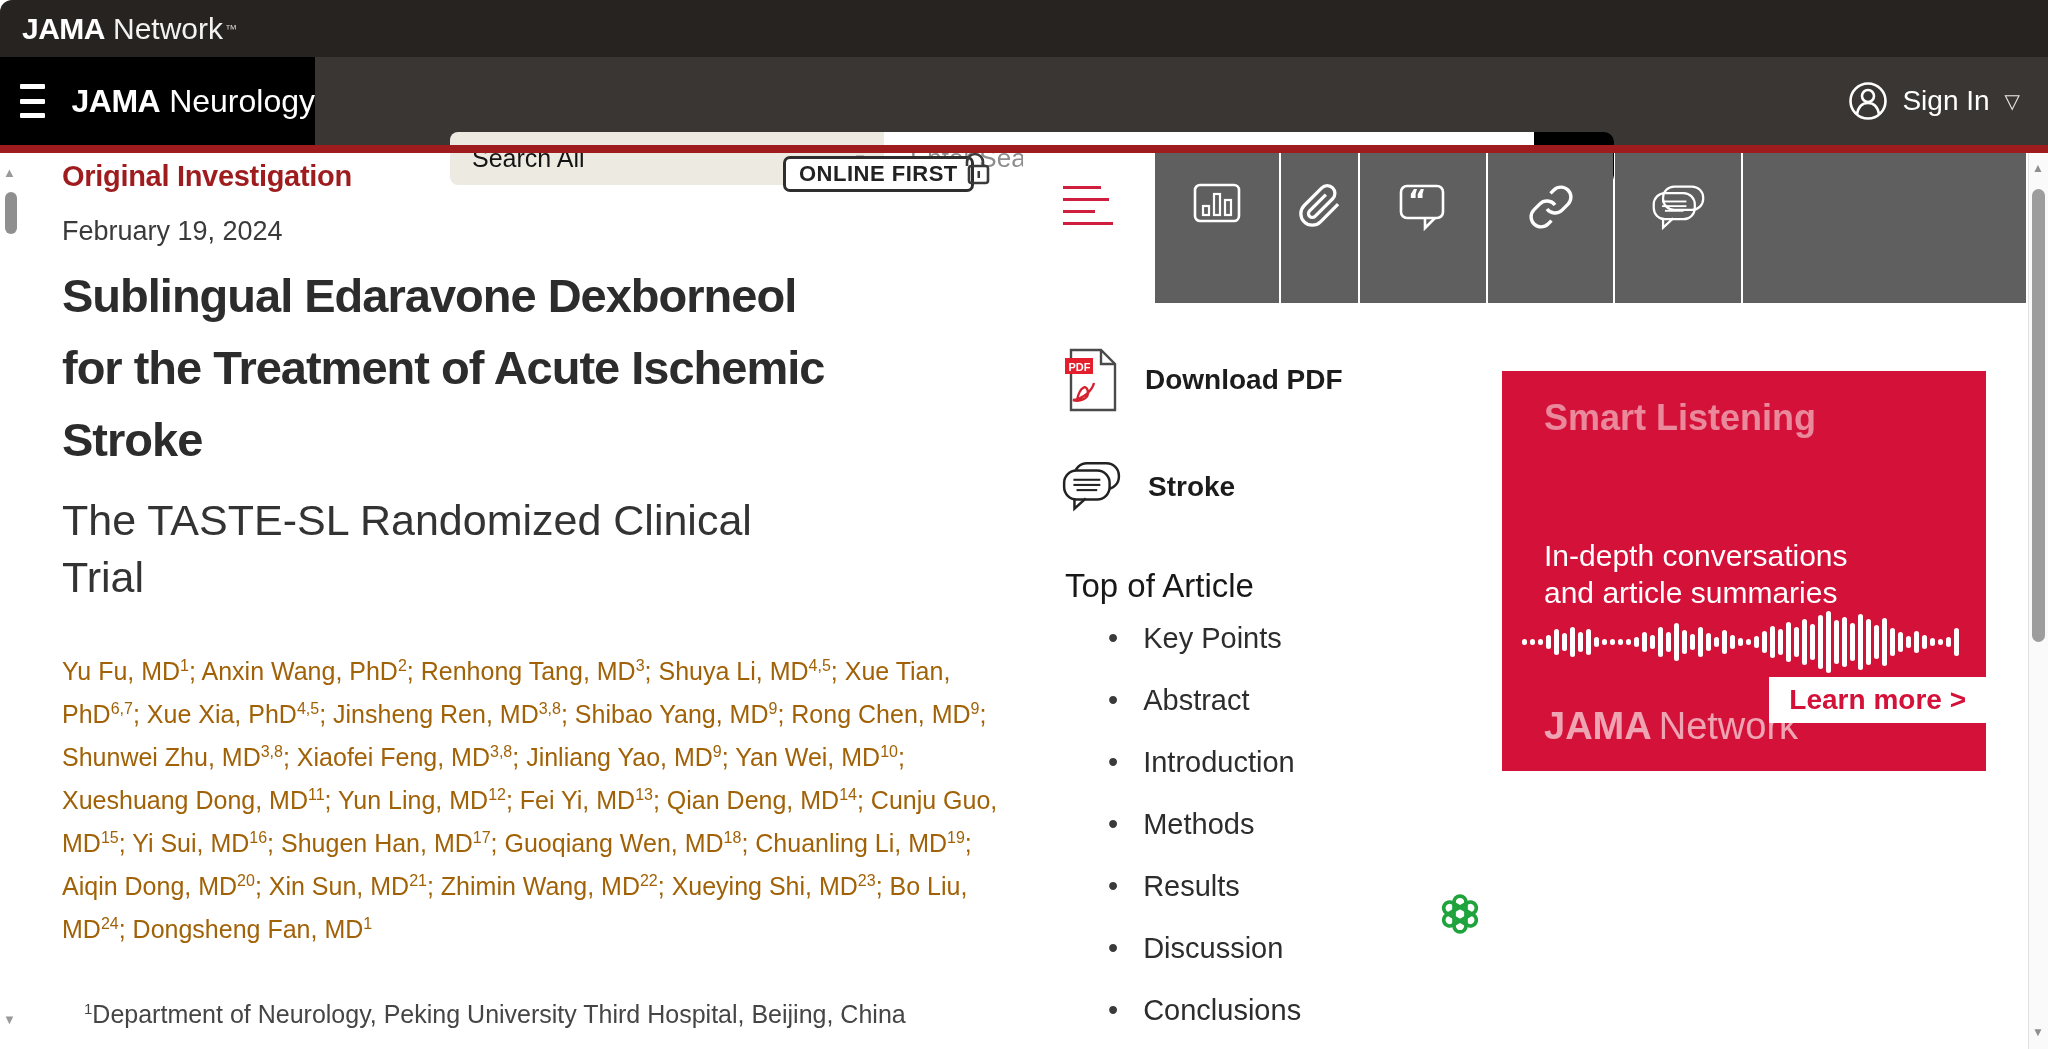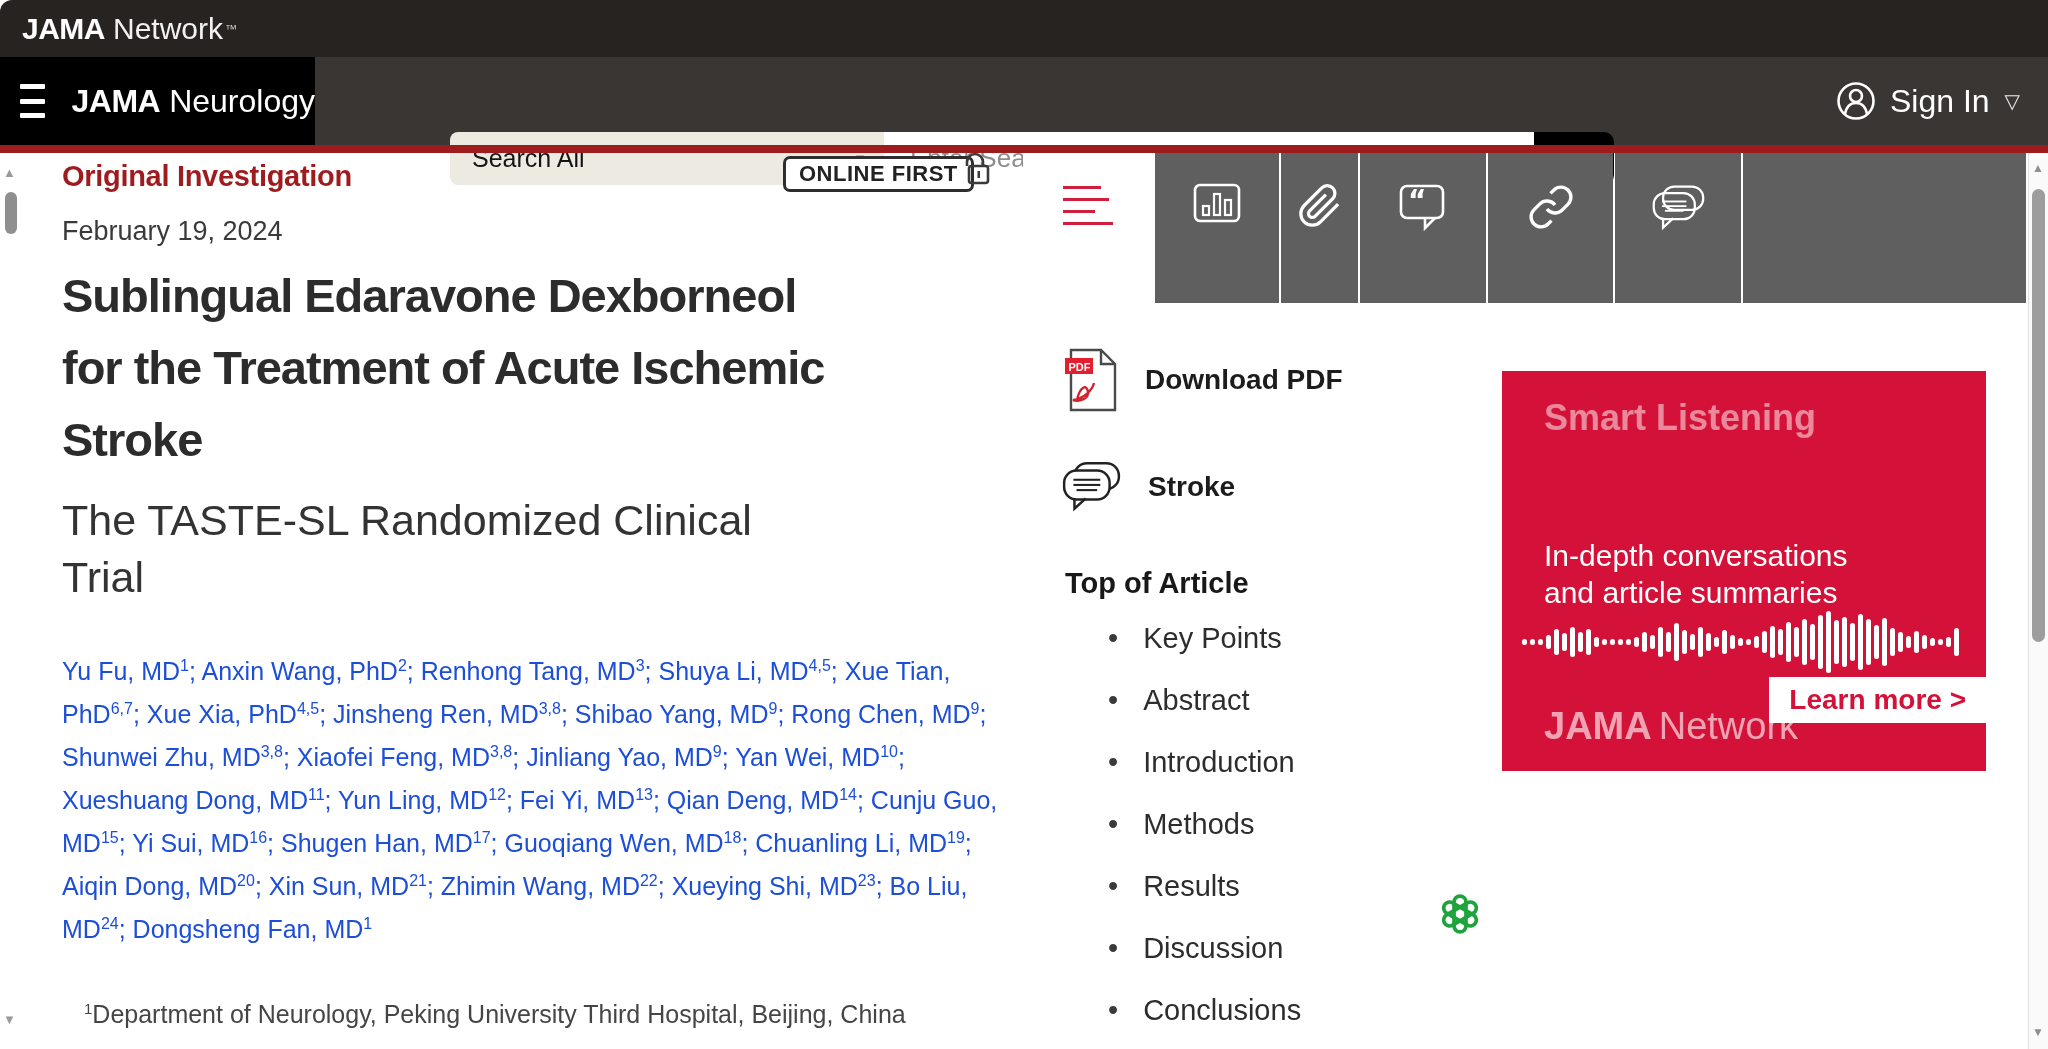--- a/index.html
+++ b/index.html
@@ -22,33 +22,33 @@
   .jname span{font-weight:400;margin-left:9px;}
 
   .searchwrap{position:absolute;left:450px;top:75px;height:53px;display:flex;}
   .sselect{width:434px;background:#edebe1;border-radius:8px 0 0 8px;display:flex;align-items:center;padding:0 22px;box-sizing:border-box;font-size:25px;color:#141414;cursor:pointer;position:relative;}
   .sselect .caret{position:absolute;right:20px;font-size:16px;color:#222;}
   .sinput{width:650px;border:none;outline:none;font-size:26px;padding:0 26px;font-family:"Liberation Sans",sans-serif;color:#333;box-sizing:border-box;}
   .sinput::placeholder{color:#8d8d8d;}
   .sbtn{width:80px;background:#000;border:none;border-radius:0 10px 10px 0;display:flex;align-items:center;justify-content:center;cursor:pointer;}
 
   .signin{position:absolute;right:28px;top:0;height:88px;display:flex;align-items:center;gap:13px;color:#fff;cursor:pointer;}
-  .signin .stext{font-size:32px;}
+  .signin .stext{font-size:28px;}
   .signin .tri{font-size:20px;color:#e8e8e8;margin-left:2px;}
 
   .redrule{position:absolute;left:0;top:145px;width:2048px;height:8px;background:#9e1b1e;}
 
   
   .category{position:absolute;left:62px;top:160px;font-size:29px;font-weight:800;color:#9e1b1e;letter-spacing:-.3px;}
   .badge{position:absolute;left:783px;top:156px;border:3px solid #2e2e2e;border-radius:7px;padding:2px 13px;font-size:22px;font-weight:700;color:#222;letter-spacing:.5px;background:#fff;}
   .lockicon{position:absolute;left:955px;top:150px;}
   .date{position:absolute;left:62px;top:216px;font-size:27px;color:#3a3a3a;}
   .title{position:absolute;left:62px;top:260px;width:980px;font-size:47px;font-weight:800;color:#2c2c2c;letter-spacing:-1px;line-height:72px;}
   .subtitle{position:absolute;left:62px;top:492px;width:980px;font-size:43px;font-weight:400;color:#333;line-height:57px;}
-  .authors{position:absolute;left:62px;top:650px;width:952px;font-size:25px;color:#1d4ed8;line-height:43px;}
+  .authors{position:absolute;left:62px;top:650px;width:952px;font-size:25px;color:#a16207;line-height:43px;}
   .authors sup{font-size:16px;line-height:0;}
   .afflinks{position:absolute;left:62px;top:948px;display:flex;align-items:center;font-size:26px;}
   .afflinks .rl{color:#d91a32;cursor:pointer;}
   .afflinks .chev{margin-right:9px;display:flex;align-items:center;}
   .afflinks .pipe{color:#999;padding:0 16px;font-size:24px;}
   .footnote{position:absolute;left:84px;top:1000px;font-size:25px;color:#454545;}
   .footnote sup{font-size:15px;line-height:0;}
 
   
   .lscroll-up{position:absolute;left:3px;top:165px;color:#9a9a9a;font-size:13px;cursor:pointer;}
@@ -58,21 +58,21 @@
   
   .tab{position:absolute;top:153px;height:150px;background:#605f5f;cursor:pointer;}
   .tab svg{position:absolute;left:50%;top:30px;transform:translateX(-50%);}
   .tab-contents{position:absolute;left:1023px;top:153px;width:130px;height:150px;background:#fff;cursor:pointer;}
   .redlines{position:absolute;left:40px;top:33px;width:50px;}
   .redlines div{height:3px;background:#cf1f3c;margin-bottom:9px;}
 
   
   .action{position:absolute;display:flex;align-items:center;gap:26px;cursor:pointer;}
   .action .albl{font-size:28px;font-weight:800;color:#1c1c1c;}
-  .tochead{position:absolute;left:1065px;top:567px;font-size:29px;font-weight:700;color:#181818;}
+  .tochead{position:absolute;left:1065px;top:567px;font-size:33px;font-weight:400;color:#181818;}
   .toc{position:absolute;left:1108px;top:622px;margin:0;padding:0;list-style:none;}
   .toc li{font-size:29px;color:#2d2d2d;margin-bottom:29px;cursor:pointer;}
   .toc li::before{content:"•";color:#3a3a3a;margin-right:25px;}
 
   
   .adlabel{position:absolute;left:1502px;top:340px;width:484px;text-align:center;font-size:24px;color:#4a4a4a;}
   .adbox{position:absolute;left:1502px;top:371px;width:484px;height:400px;background:#d41239;cursor:pointer;}
   .ad-eyebrow{position:absolute;left:42px;top:26px;font-size:36px;font-weight:700;color:rgba(255,255,255,.5);}
   .ad-headline{position:absolute;left:42px;top:64px;font-size:41px;font-weight:800;color:#fff;line-height:48px;letter-spacing:-.5px;}
   .ad-body{position:absolute;left:42px;top:166px;font-size:30px;color:#fff;line-height:37px;}

